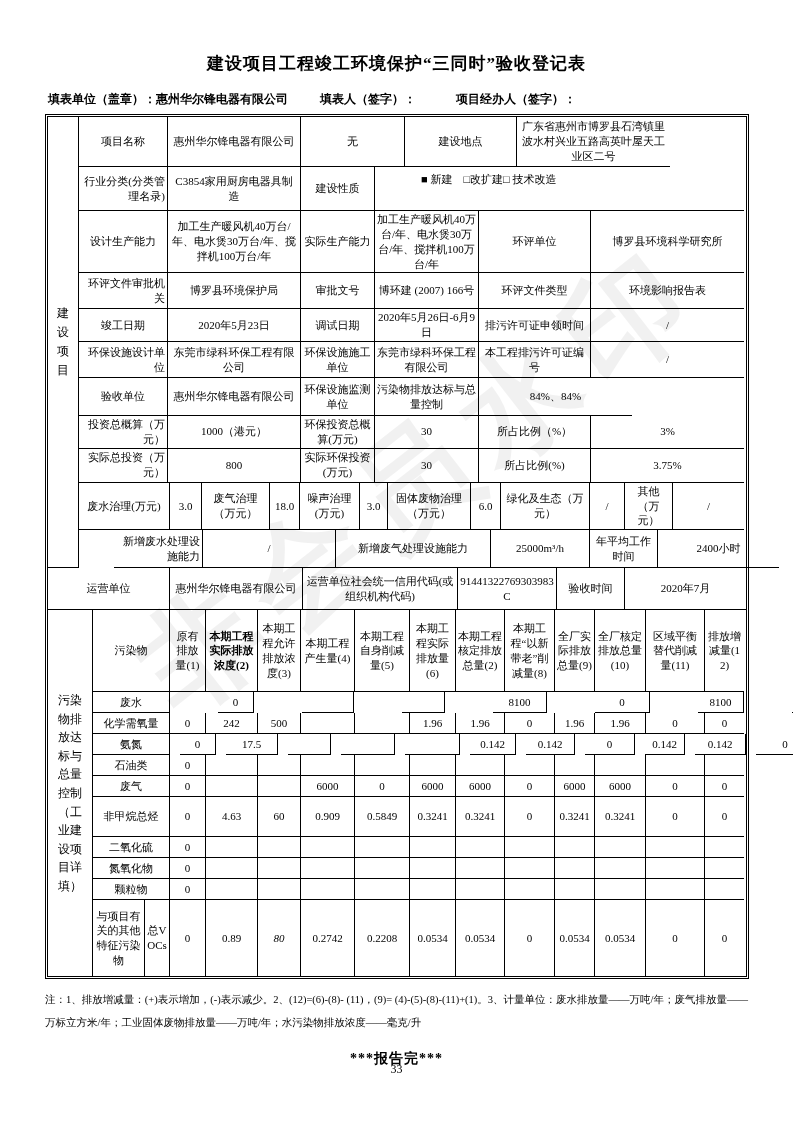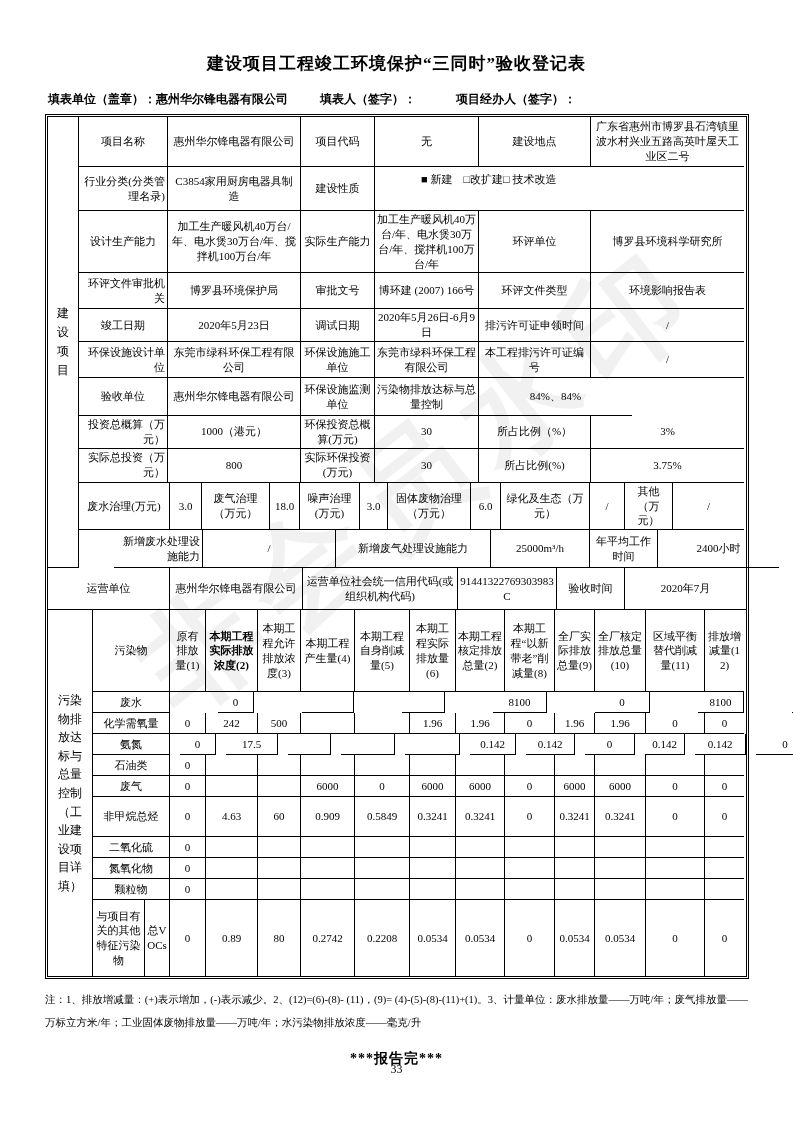--- a/index.html
+++ b/index.html
@@ -59,21 +59,20 @@
 </div>
 
 <div class="tbl">
 
   <div class="secA">
     <div class="narrowA">建设项目</div>
     <div class="secArows">
       <div class="row hA1">
         <div class="c wL1">项目名称</div>
         <div class="c wV1">惠州华尔锋电器有限公司</div>
-        <div class="c wL2">项目代码</div>
         <div class="c wV2">无</div>
         <div class="c wL3">建设地点</div>
         <div class="c wV3">广东省惠州市博罗县石湾镇里波水村兴业五路高英叶屋天工业区二号</div>
       </div>
       <div class="row hA2">
         <div class="c wL1">行业分类(分类管理名录)</div>
         <div class="c wV1">C3854家用厨房电器具制造</div>
         <div class="c wL2">建设性质</div>
         <div class="c wCHK chk">■ 新建　□改扩建□ 技术改造</div>
       </div>
@@ -317,21 +316,21 @@
           <div class="c" style="width: 40px;"></div>
           <div class="c" style="width: 51px;"></div>
           <div class="c" style="width: 59px;"></div>
           <div class="c" style="width: 39px;"></div>
         </div>
         <div class="row rowB" style="min-height: 76px;">
           <div class="c" style="width: 52px;">与项目有关的其他特征污染物</div>
           <div class="c" style="width: 25px;">总VOCs</div>
           <div class="c" style="width: 36px;">0</div>
           <div class="c" style="width: 52px;">0.89</div>
-          <div class="c" style="width: 43px;">80</div>
+          <div class="c" style="width: 43px; font-style: italic;">80</div>
           <div class="c" style="width: 54px;">0.2742</div>
           <div class="c" style="width: 55px;">0.2208</div>
           <div class="c" style="width: 46px;">0.0534</div>
           <div class="c" style="width: 49px;">0.0534</div>
           <div class="c" style="width: 50px;">0</div>
           <div class="c" style="width: 40px;">0.0534</div>
           <div class="c" style="width: 51px;">0.0534</div>
           <div class="c" style="width: 59px;">0</div>
           <div class="c" style="width: 39px;">0</div>
         </div>

